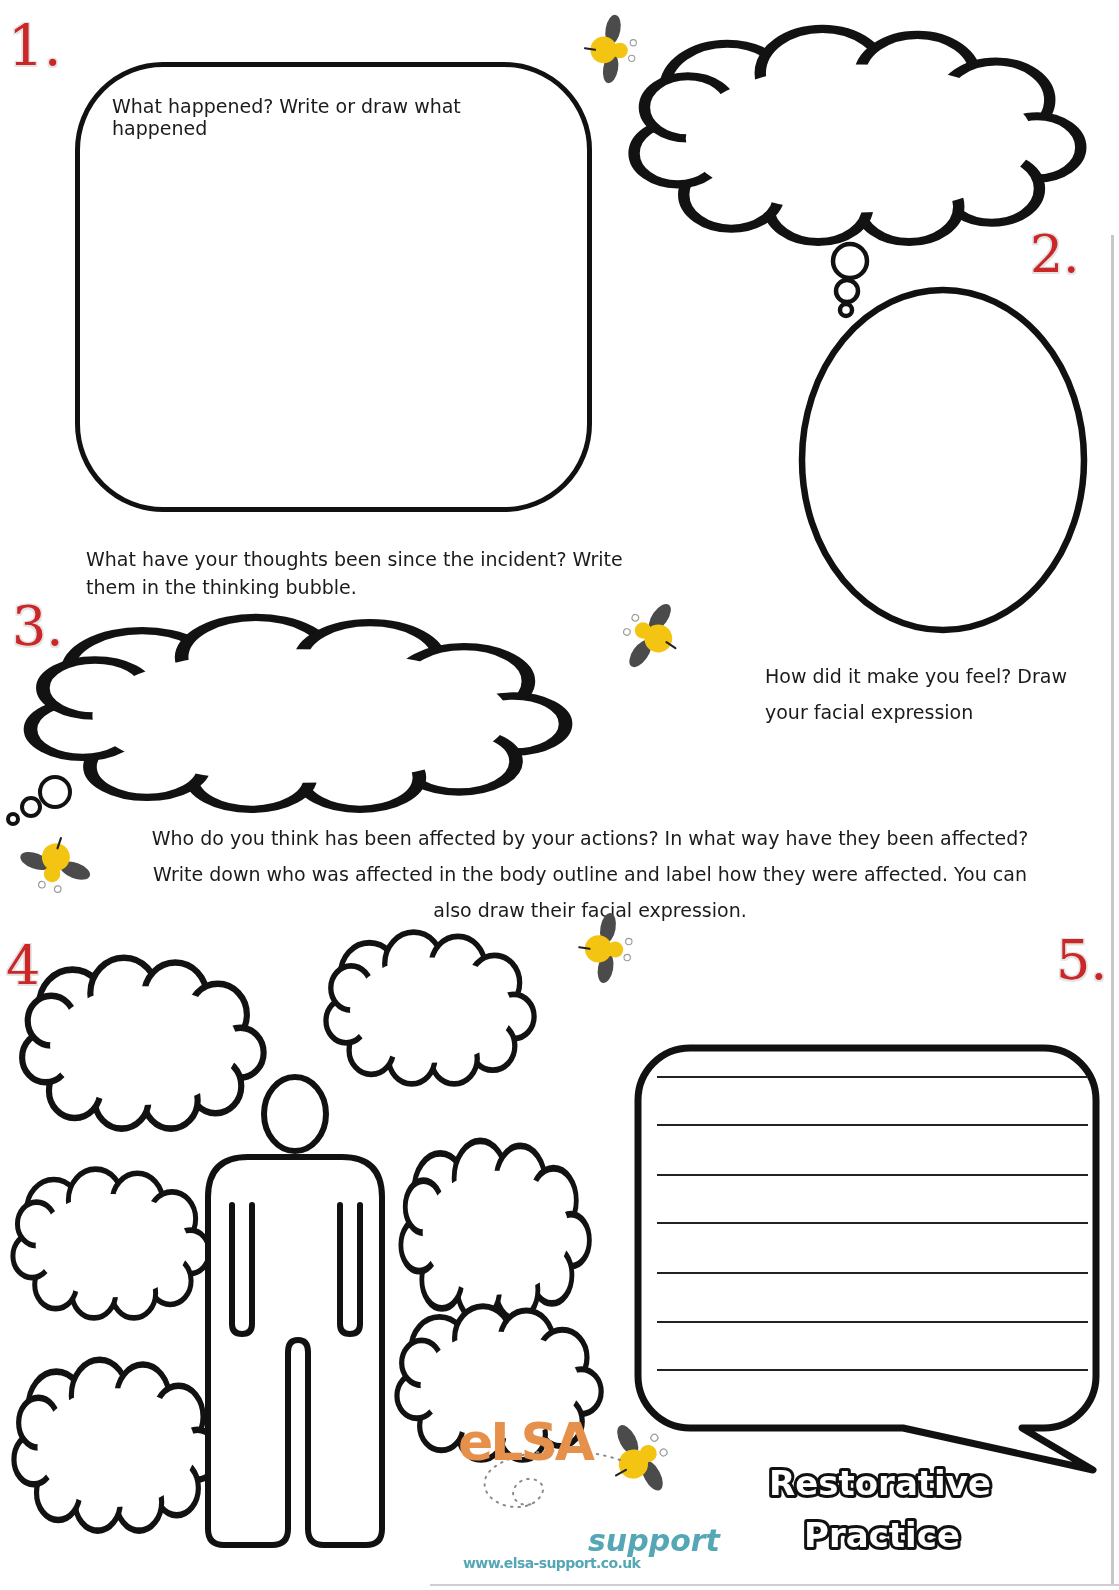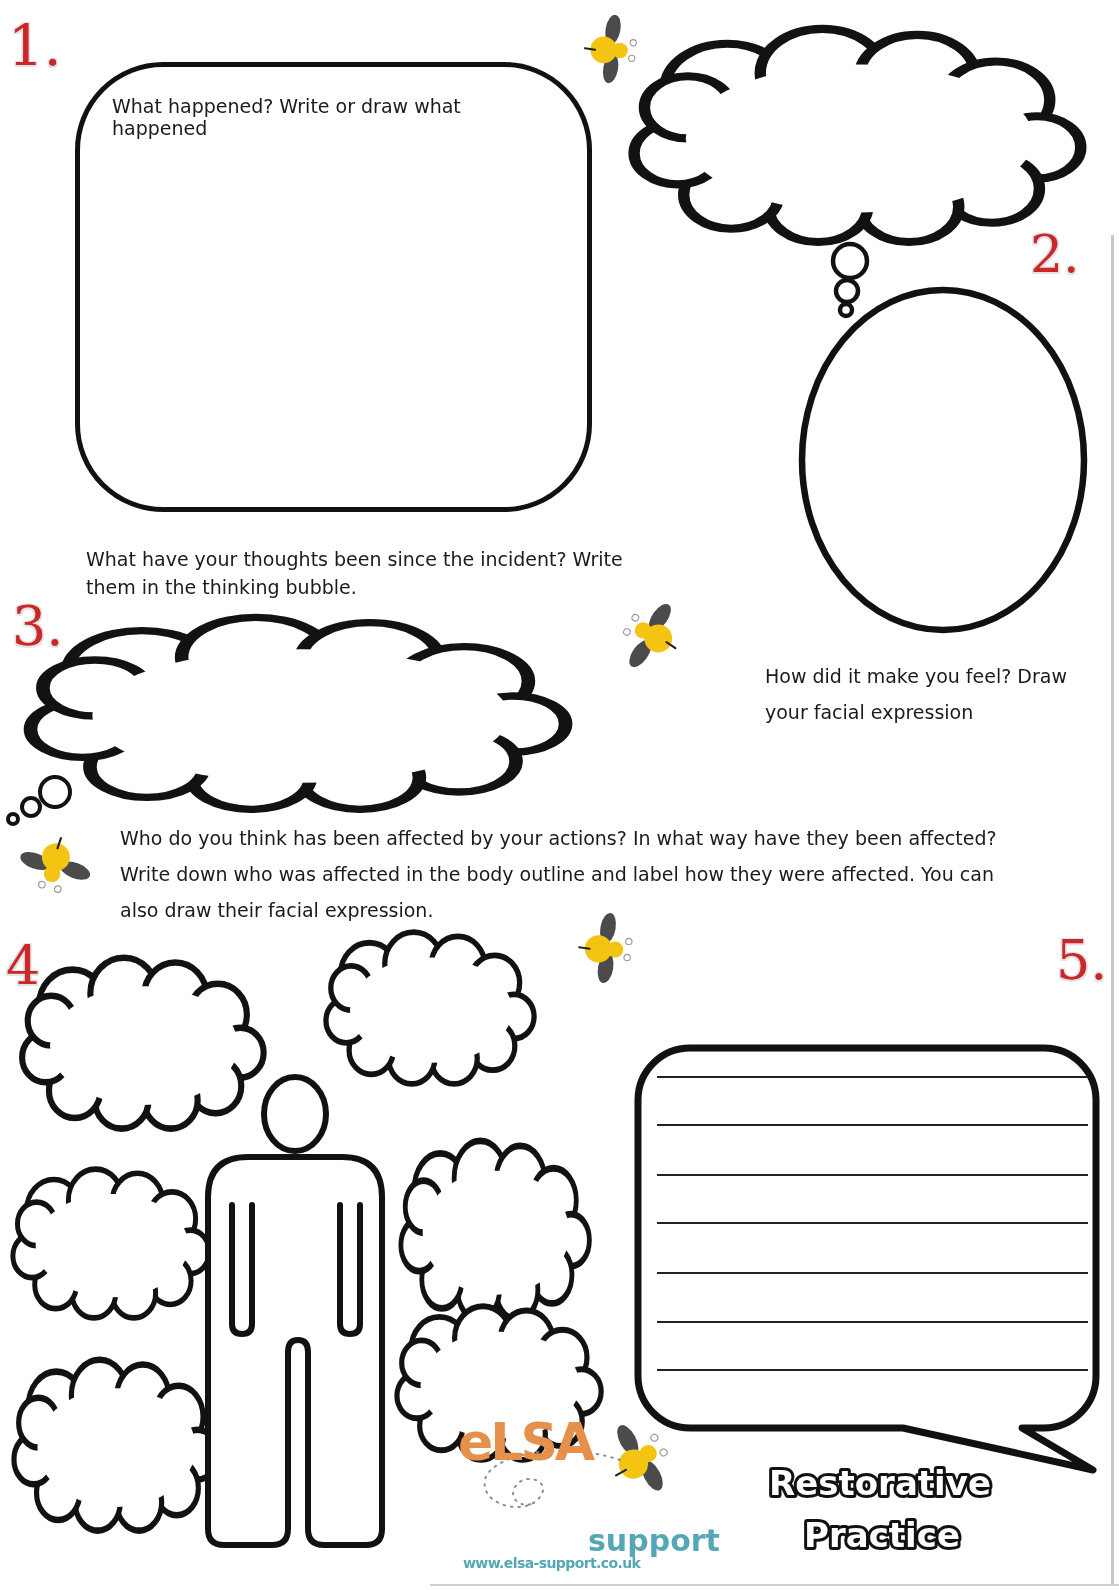--- a/index.html
+++ b/index.html
@@ -7,21 +7,21 @@
   .page{position:relative;width:1119px;height:1590px;background:#fff;overflow:hidden;
         font-family:"DejaVu Sans",sans-serif;color:var(--ink,#161616);}
   .abs{position:absolute;}
   .num{font-family:"DejaVu Serif",serif;color:var(--number-red,#cb2628);
        text-shadow:-1.5px -1.5px 0 #e3e3e3,1.5px -1.5px 0 #e3e3e3,-1.5px 1.5px 0 #e3e3e3,1.5px 1.5px 0 #e3e3e3;
        font-weight:500;line-height:1;}
   .prompt{white-space:pre-line;font-size:19px;line-height:22px;color:#1b1b1b;}
   .box1{border:5px solid #111;border-radius:88px;background:#fff;box-sizing:border-box;}
   svg.shape{position:absolute;overflow:visible;}
   .logo-main{font-weight:bold;color:var(--logo-orange,#e6914b);font-size:52px;letter-spacing:-3px;line-height:1;}
-  .logo-sub{font-weight:bold;color:var(--logo-teal,#55a7b6);font-size:30px;line-height:1;text-align:right;}
+  .logo-sub{font-style:italic;font-weight:bold;color:var(--logo-teal,#55a7b6);font-size:30px;line-height:1;text-align:right;}
   .logo-url{font-weight:bold;color:var(--logo-teal,#55a7b6);font-size:14px;letter-spacing:-0.6px;line-height:1;}
   .edge-v{background:#bdbdbd;opacity:.85;}
   .edge-h{background:#cfcfcf;}
 </style>
 </head>
 <body>
 
 <div class="page">
 
   <svg width="0" height="0" style="position:absolute" aria-hidden="true">
@@ -102,21 +102,21 @@
       <use href="#beeSym"></use>
     </svg>
 
   <div class="abs prompt" style="left:765px;top:658px;width:350px;line-height:36px;">How did it make you feel? Draw
 your facial expression</div>
 
   <svg class="shape" style="left:14px;top:826px;width:82px;height:82px;transform:rotate(100deg);">
       <use href="#beeSym"></use>
     </svg>
 
-  <div class="abs prompt" style="left:120px;top:820px;width:940px;line-height:36px;">Who do you think has been affected by your actions? In what way have they been affected?
+  <div class="abs prompt" style="left:120px;top:820px;width:940px;line-height:36px;text-align:center;">Who do you think has been affected by your actions? In what way have they been affected?
 Write down who was affected in the body outline and label how they were affected. You can
 also draw their facial expression.</div>
 
   <div class="abs num" style="left:6px;top:940px;font-size:54px;">4.</div>
 
   <svg class="shape" style="left:21px;top:953px;width:246px;height:178px;">
       <use href="#cloudSym"></use>
     </svg>
   <svg class="shape" style="left:325px;top:928px;width:212px;height:158px;">
       <use href="#cloudSym"></use>

